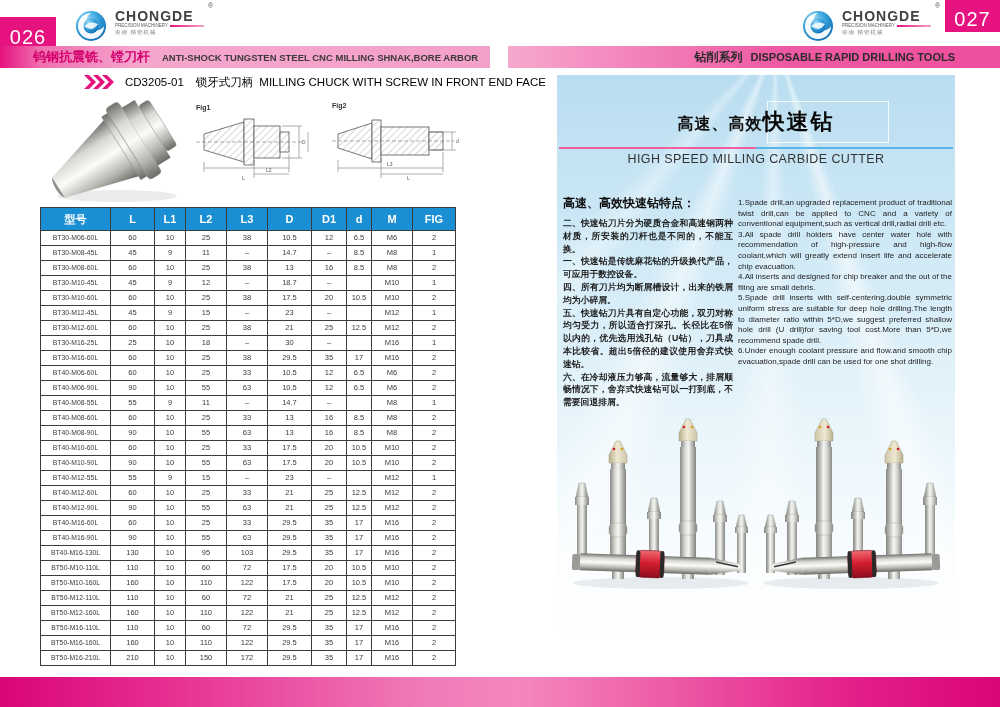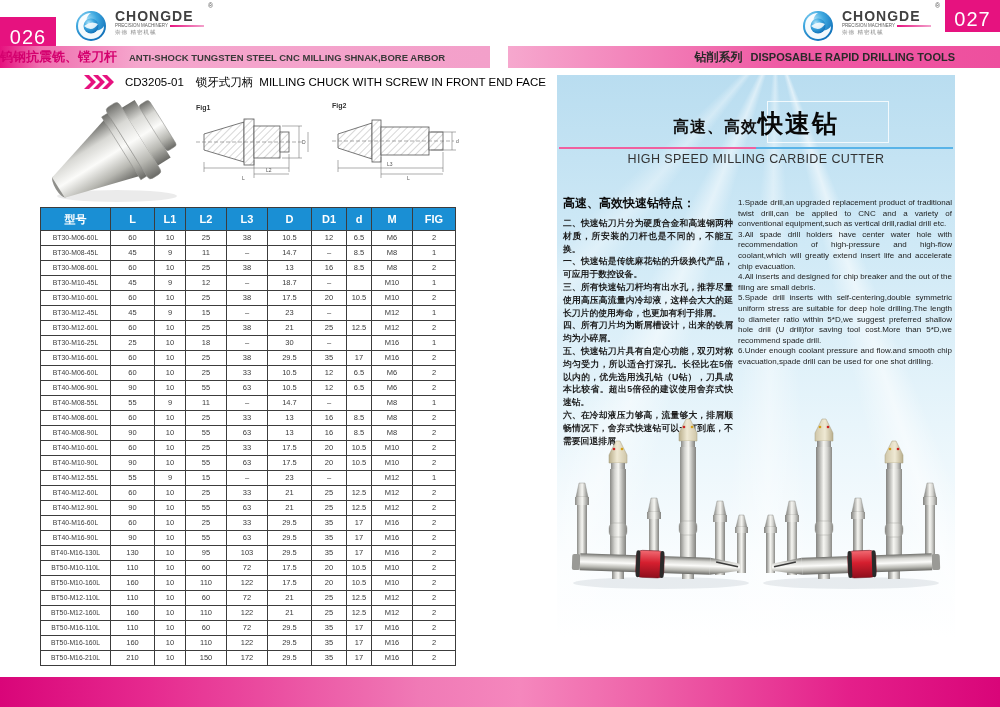--- a/index.html
+++ b/index.html
@@ -21,21 +21,21 @@
   .lg-name{font-size:14px;font-weight:bold;color:#414141;letter-spacing:1px;line-height:13px;}
   .lg-sub{font-size:4.5px;color:#5a5a5a;display:flex;align-items:center;gap:2px;white-space:nowrap;}
   .lg-line{width:34px;height:2px;background:linear-gradient(90deg,#e6127f,#f3a2cc);display:inline-block;}
   .lg-cn{font-size:5.5px;color:#8a8a8a;margin-top:1px;letter-spacing:1px;}
   .lg-reg{font-size:7px;color:#555;position:relative;top:-2px;}
 
   
   .cat-bar{height:22px;display:flex;align-items:center;}
   .cat-bar-left{left:0;top:46px;width:490px;
       background:linear-gradient(90deg,#e6127f 0%,#ef6eae 8%,#f5a6cd 28%,#f3a0ca 100%);}
-  .cat-cn{color:#d4006e;font-weight:bold;font-size:13px;white-space:nowrap;}
+  .cat-cn{color:#d4006e;font-weight:bold;font-size:13px;margin-left:33px;white-space:nowrap;}
   .cat-en{color:#3a3a3a;font-size:9.5px;font-weight:bold;margin-left:12px;white-space:nowrap;}
   .cat-bar-right{left:508px;top:46px;width:492px;justify-content:flex-end;padding-right:45px;box-sizing:border-box;
       background:linear-gradient(90deg,#f6a8ce 0%,#ef5aa4 55%,#ee4f9e 100%);padding-left:12px;}
   .cat-cn2{color:#2a2a2a;font-weight:bold;font-size:12px;white-space:nowrap;}
   .cat-en2{color:#2a2a2a;font-size:11px;font-weight:bold;margin-left:8px;white-space:nowrap;}
 
   
   .product-line{left:84px;top:74px;display:flex;align-items:center;height:16px;}
   .pl-code{font-size:11.5px;color:#000;margin-left:11px;white-space:nowrap;}
   .pl-cn{font-size:11.5px;color:#000;margin-left:12px;white-space:nowrap;}
@@ -60,21 +60,21 @@
       background:conic-gradient(from 150deg at 55% -6%,
         rgba(255,255,255,0) 0deg, rgba(255,255,255,0) 8deg,
         rgba(255,255,255,.55) 12deg, rgba(255,255,255,0) 17deg,
         rgba(255,255,255,0) 26deg, rgba(255,255,255,.4) 31deg,
         rgba(255,255,255,0) 36deg, rgba(255,255,255,0) 46deg,
         rgba(255,255,255,.5) 52deg, rgba(255,255,255,0) 58deg,
         rgba(255,255,255,0) 66deg, rgba(255,255,255,.35) 71deg,
         rgba(255,255,255,0) 77deg);}
   .panel-title{left:0;right:0;top:32px;text-align:center;white-space:nowrap;}
   .t-light{font-size:16px;font-weight:bold;color:#101010;letter-spacing:1px;}
-  .t-bold{font-size:25px;font-weight:bold;color:#080808;letter-spacing:2px;}
+  .t-bold{font-size:22px;font-weight:bold;color:#080808;letter-spacing:2px;}
   .title-box{left:210px;top:26px;width:120px;height:40px;border:1px solid rgba(255,255,255,.8);}
   .divider{left:2px;top:72px;width:394px;height:2px;font-size:0;}
   .d-pink{display:inline-block;width:50%;height:2px;background:#f0609f;vertical-align:top;}
   .d-blue{display:inline-block;width:50%;height:2px;background:#5ab4e8;vertical-align:top;}
   .panel-sub{left:0;right:0;top:77px;text-align:center;font-size:12.5px;color:#333;letter-spacing:.4px;}
 
   .features-cn{left:6px;top:120px;width:170px;}
   .feat-head{font-size:12px;font-weight:bold;color:#0a0a0a;margin:0 0 5px 0;}
   .features-cn .feat{font-size:8.8px;font-weight:bold;color:#1c1c1c;line-height:12.8px;margin:0;
                      text-align:justify;}
@@ -646,21 +646,20 @@
     <div class="abs divider">
       <span class="d-pink"></span><span class="d-blue"></span>
     </div>
     <div class="abs panel-sub">HIGH SPEED MILLING CARBIDE CUTTER</div>
 
     <div class="abs features-cn">
       <p class="feat-head">高速、高效快速钻特点：</p>
       <div>
           <p class="feat">二、快速钻刀片分为硬质合金和高速钢两种材质，所安装的刀杆也是不同的，不能互换。</p>
           <p class="feat">一、快速钻是传统麻花钻的升级换代产品，可应用于数控设备。</p>
-          <p class="feat">三、所有快速钻刀杆均有出水孔，推荐尽量使用高压高流量内冷却液，这样会大大的延长刀片的使用寿命，也更加有利于排屑。</p>
           <p class="feat">四、所有刀片均为断屑槽设计，出来的铁屑均为小碎屑。</p>
           <p class="feat">五、快速钻刀片具有自定心功能，双刃对称均匀受力，所以适合打深孔。长径比在5倍以内的，优先选用浅孔钻（U钻），刀具成本比较省。超出5倍径的建议使用舍弃式快速钻。</p>
           <p class="feat">六、在冷却液压力够高，流量够大，排屑顺畅情况下，舍弃式快速钻可以一打到底，不需要回退排屑。</p>
         </div>
     </div>
     <div class="abs features-en">
         <p class="feat">1.Spade drill,an upgraded replacement product of traditional twist drill,can be applied to CNC and a variety of conventional equipment,such as vertical drill,radial drill etc.</p>
         <p class="feat">3.All spade drill holders have center water hole with recommendation of high-pressure and high-flow coolant,which will greatly extend insert life and accelerate chip evacuation.</p>
         <p class="feat">4.All inserts and designed for chip breaker and the out of the filing are small debris.</p>
         <p class="feat">5.Spade drill inserts with self-centering,double symmetric uniform stress are suitable for deep hole drilling.The length to diameter ratio within 5*D,we suggest preferred shallow hole drill (U drill)for saving tool cost.More than 5*D,we recommend spade drill.</p>

